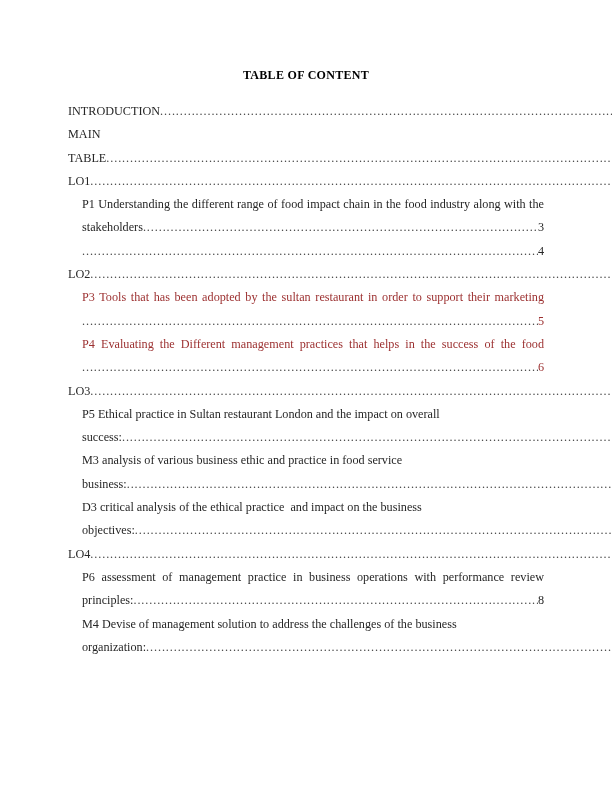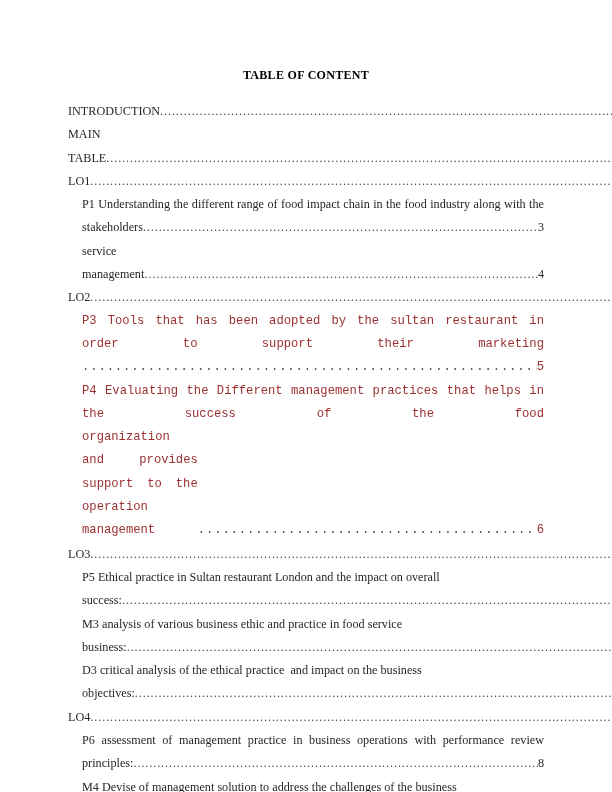--- a/index.html
+++ b/index.html
@@ -42,21 +42,20 @@
     line-height: 23.3px;
     color: #262626;
     margin: 0;
     padding: 0;
   }
   .toc-entry.level-2 {
     padding-left: 14px;
   }
   .toc-entry.red {
     color: #9c3030;
-    font-family: Liberation Mono, monospace;
   }
   .wrap-entry {
     text-align: justify;
   }
   .wrap-entry .first-lines {
     text-align: justify;
     text-align-last: justify;
   }
   .wrap-entry .last-line {
     display: flex;
@@ -102,21 +101,20 @@
           <div class="last-line">
             <span class="lastline-text">stakeholders</span>
             <span class="lastline-dots">...............................................................................................................................................................</span>
             <span class="lastline-page">3</span>
           </div>
         </div>
       </div>
       <div class="toc-entry level-2">
         <div class="wrap-entry">
           <div class="last-line">
-            <span class="lastline-text">service management</span>
             <span class="lastline-dots">...............................................................................................................................................................</span>
             <span class="lastline-page">4</span>
           </div>
         </div>
       </div>
       <div class="toc-entry level-1">
         <div class="last-line"><span class="lastline-text">LO2</span><span class="lastline-dots">...............................................................................................................................................................</span></div>
       </div>
       <div class="toc-entry level-2 red">
         <div class="wrap-entry">
@@ -124,21 +122,20 @@
           <div class="last-line">
             <span class="lastline-dots">...............................................................................................................................................................</span>
             <span class="lastline-page">5</span>
           </div>
         </div>
       </div>
       <div class="toc-entry level-2 red">
         <div class="wrap-entry">
           <div class="first-lines">P4 Evaluating the Different management practices that helps in the success of the food</div>
           <div class="last-line">
-            <span class="lastline-text">organization and provides support to the operation management</span>
             <span class="lastline-dots">...............................................................................................................................................................</span>
             <span class="lastline-page">6</span>
           </div>
         </div>
       </div>
       <div class="toc-entry level-1">
         <div class="last-line"><span class="lastline-text">LO3</span><span class="lastline-dots">...............................................................................................................................................................</span></div>
       </div>
       <div class="toc-entry level-2">
         <div class="last-line"><span class="lastline-text">P5 Ethical practice in Sultan restaurant London and the impact on overall success:</span><span class="lastline-dots">...............................................................................................................................................................</span></div>

